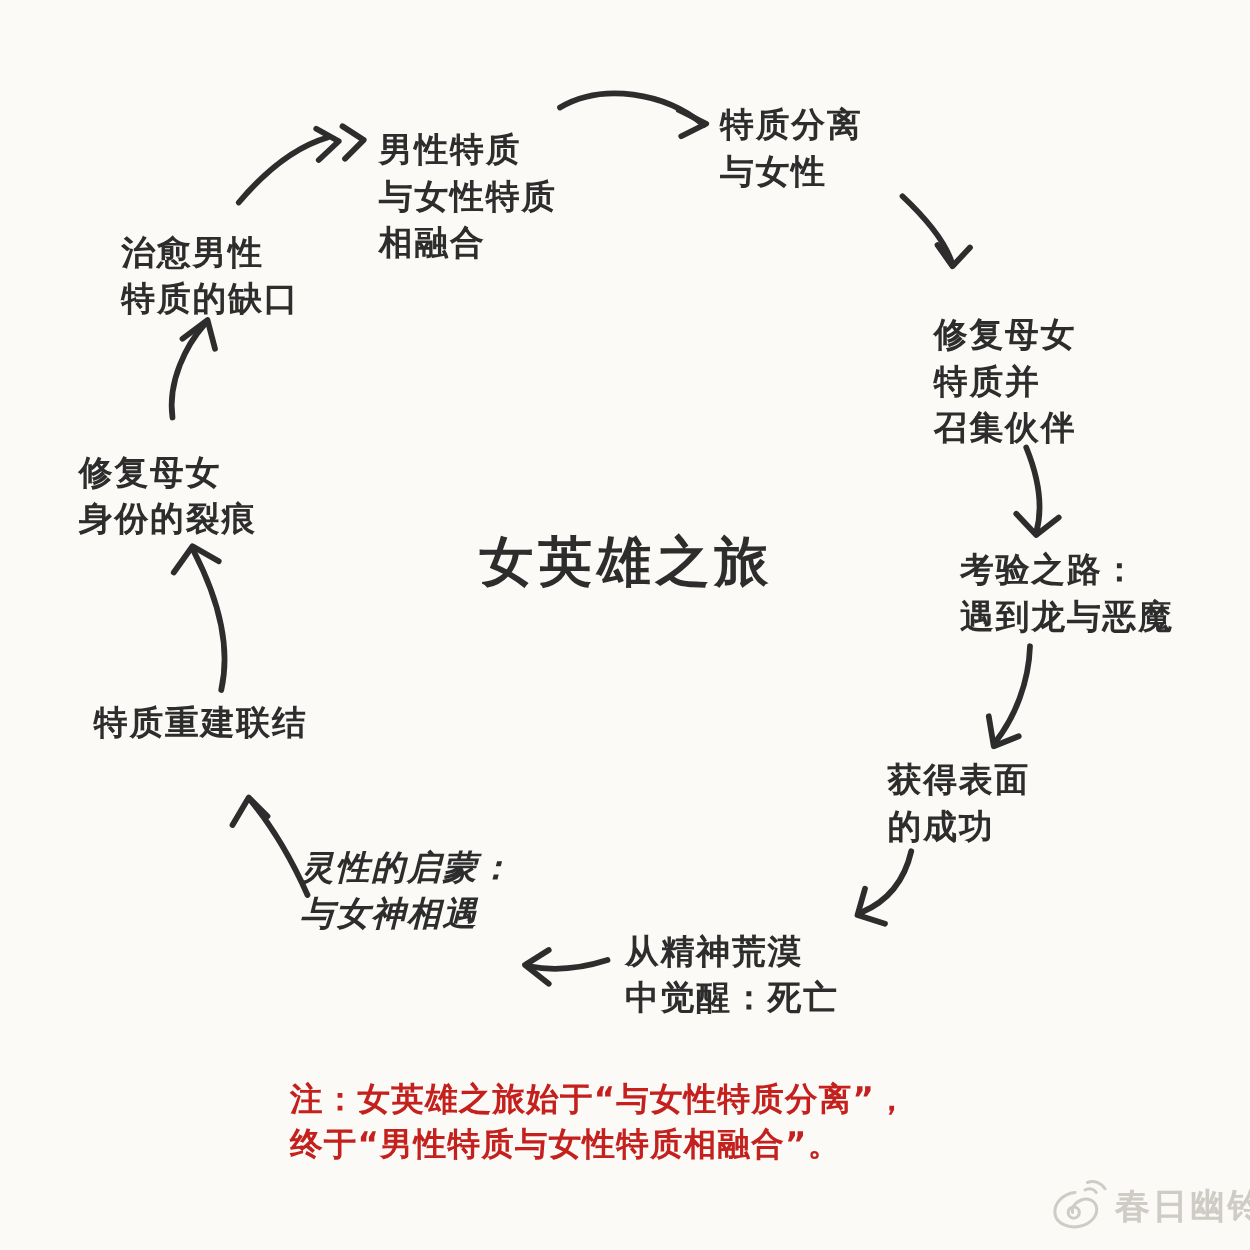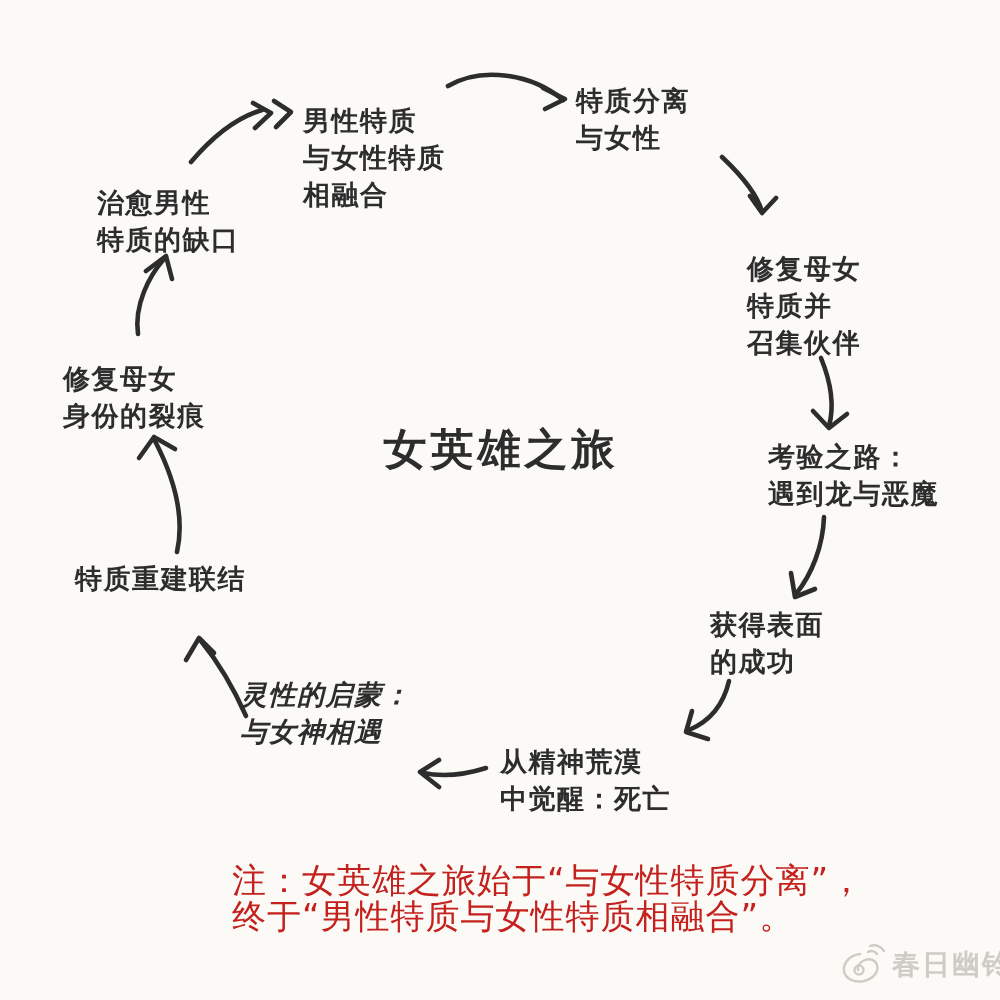--- a/index.html
+++ b/index.html
@@ -15,21 +15,21 @@
     position:absolute;font-size:27px;font-weight:600;line-height:37px;
     letter-spacing:1.5px;white-space:nowrap;
   }
   .node span{display:block;}
   .title{
     position:absolute;left:373px;top:421px;width:256px;text-align:center;
     font-size:43px;font-weight:700;letter-spacing:4px;white-space:nowrap;
   }
   .note{
     position:absolute;left:232px;top:862px;
-    font-size:34px;font-weight:400;line-height:36px;
+    font-size:26px;font-weight:700;line-height:36px;
     color:var(--note-red,#c4211e);letter-spacing:1px;white-space:nowrap;
   }
   .note span{display:block;}
   .watermark{
     position:absolute;left:840px;top:944px;display:flex;align-items:center;gap:6px;
     color:var(--wm,#cfccc6);
   }
   .watermark .wm-text{font-size:28px;font-weight:600;letter-spacing:2px;white-space:nowrap;}
   .watermark svg{display:block;}
 </style>

